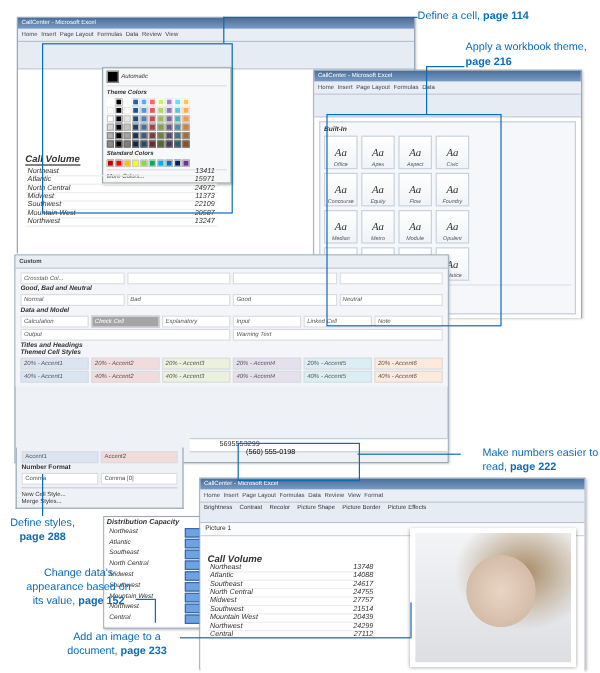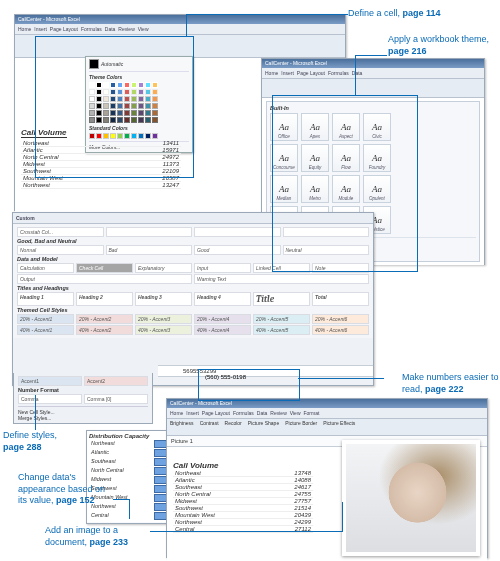--- a/index.html
+++ b/index.html
@@ -14,21 +14,21 @@
   .callout {
     position: absolute;
     font-size: 9px;
     color: #0a6bb7;
     line-height: 1.3;
   }
   .callout .pg {
     font-weight: bold;
   }
   .callout.right { text-align: left; }
-  .callout.left { text-align: left; }
+  .callout.left { text-align: center; }
   .hline {
     position: absolute;
     height: 0;
     border-top: 1px solid #0a6bb7;
   }
   .vline {
     position: absolute;
     width: 0;
     border-left: 1px solid #0a6bb7;
   }
@@ -370,28 +370,20 @@
         <div class="style-cell">Explanatory</div>
         <div class="style-cell">Input</div>
         <div class="style-cell">Linked Cell</div>
         <div class="style-cell">Note</div>
       </div>
     <div class="style-row" id="sr4">
         <div class="style-cell">Output</div>
         <div class="style-cell">Warning Text</div>
       </div>
     <div class="bold" style="font-size:5.5px">Titles and Headings</div>
-    <div class="style-row" id="sr5" style="font-size:7px;">
-        <div class="style-cell" style="font-weight: bold;">Heading 1</div>
-        <div class="style-cell" style="font-weight: bold;">Heading 2</div>
-        <div class="style-cell" style="font-weight: bold;">Heading 3</div>
-        <div class="style-cell" style="font-weight: bold;">Heading 4</div>
-        <div class="style-cell" style="font-weight: bold; font-size: 9px; font-family: Cambria, serif;">Title</div>
-        <div class="style-cell" style="font-weight: bold;">Total</div>
-      </div>
     <div class="bold" style="font-size:5.5px">Themed Cell Styles</div>
     <div class="style-row" id="sr6">
         <div class="style-cell" style="background: rgb(219, 229, 241);">20% - Accent1</div>
         <div class="style-cell" style="background: rgb(242, 220, 219);">20% - Accent2</div>
         <div class="style-cell" style="background: rgb(235, 241, 221);">20% - Accent3</div>
         <div class="style-cell" style="background: rgb(229, 224, 236);">20% - Accent4</div>
         <div class="style-cell" style="background: rgb(219, 238, 243);">20% - Accent5</div>
         <div class="style-cell" style="background: rgb(253, 234, 218);">20% - Accent6</div>
       </div>
     <div class="style-row" id="sr7">

